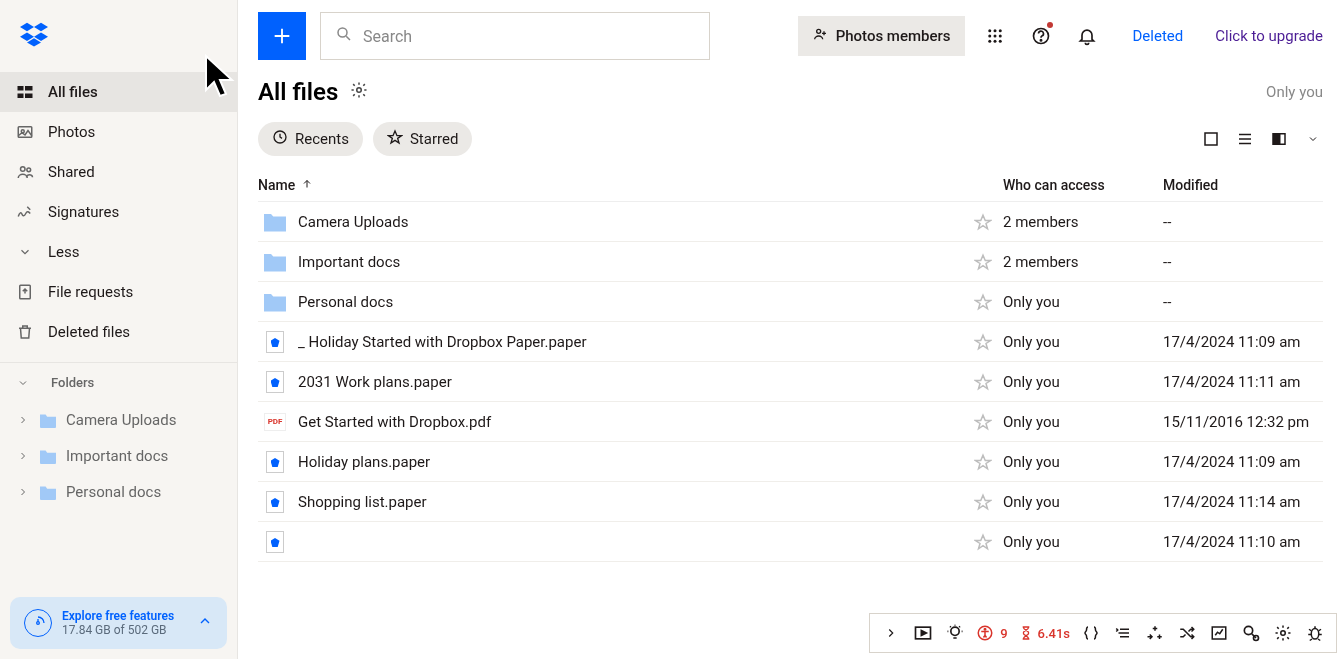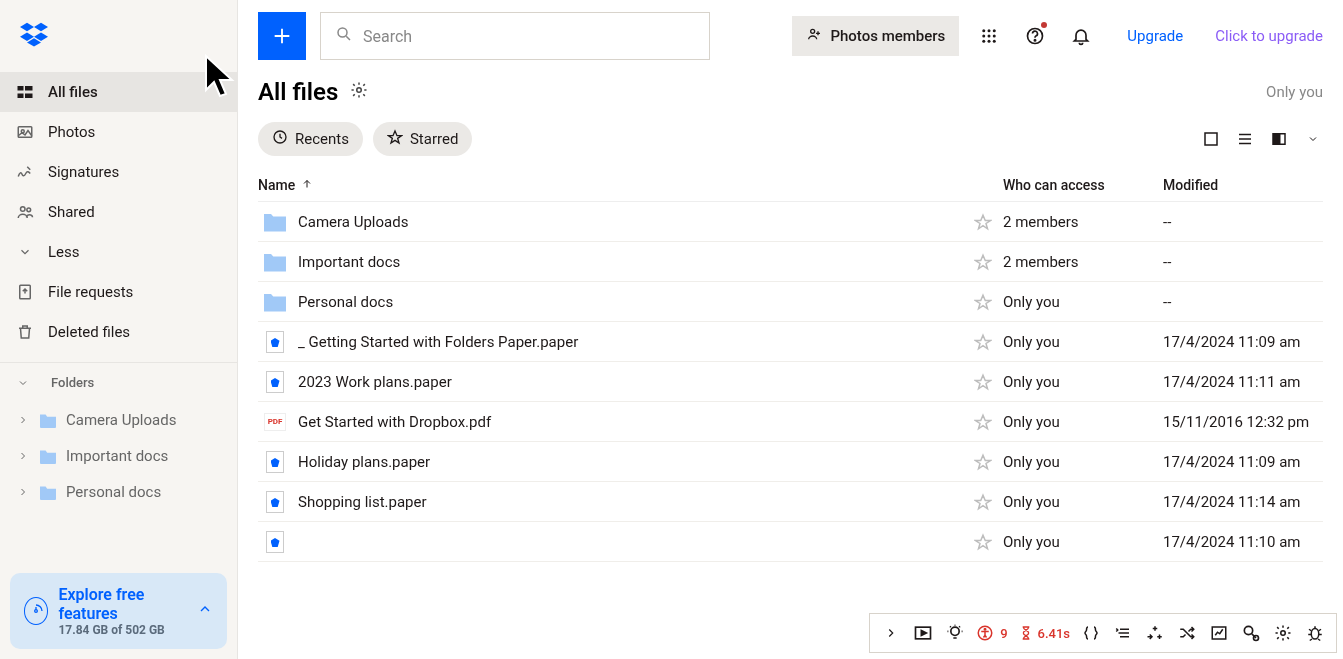--- a/index.html
+++ b/index.html
@@ -14,37 +14,37 @@
 .nav-item.active { background: #e7e5e2; font-weight: 500; }
 .nav-item .nav-icon { width: 18px; height: 18px; color: #666; display: flex; align-items: center; justify-content: center; }
 .nav-item.active .nav-icon { color: #1e1919; }
 .folders-header { display: flex; align-items: center; height: 40px; padding: 0 16px; gap: 21px; color: #666; font-size: 13px; font-weight: 500; border-top: 1px solid #e7e5e2; cursor: pointer; }
 .folder-item { display: flex; align-items: center; height: 36px; padding: 0 16px; gap: 10px; color: #666; font-size: 15px; cursor: pointer; }
 .folder-icon { width: 16px; height: 16px; background: #a1c9f7; border-radius: 1px; clip-path: polygon(0 15%, 35% 15%, 45% 30%, 100% 30%, 100% 100%, 0 100%); }
 .chev { width: 14px; height: 14px; display: inline-flex; align-items: center; justify-content: center; color: #666; }
 .spacer { flex: 1; }
 .promo { margin: 10px; padding: 12px 14px; background: #d8e8f7; border-radius: 10px; display: flex; align-items: center; gap: 10px; cursor: pointer; }
 .promo-icon { width: 28px; height: 28px; border: 1.5px solid #0061fe; border-radius: 50%; display: flex; align-items: center; justify-content: center; color: #0061fe; background: #d8e8f7; }
-.promo-text { font-size: 16px; color: #0061fe; font-weight: 600; }
-.promo-sub { font-size: 12px; color: #5b6b7c; font-weight: 700; }
+.promo-text { font-size: 12px; color: #0061fe; font-weight: 600; }
+.promo-sub { font-size: 12px; color: #5b6b7c; font-weight: 400; }
 .promo-chev { margin-left: auto; color: #0061fe; }
 
 
 .main { flex: 1; display: flex; flex-direction: column; padding: 0; }
 .topbar { height: 72px; display: flex; align-items: center; padding: 0 20px; gap: 14px; }
 .add-btn { width: 48px; height: 48px; background: #0061fe; color: #fff; display: flex; align-items: center; justify-content: center; cursor: pointer; }
 .search { flex: 0 0 390px; height: 48px; border: 1px solid #d8d3cb; display: flex; align-items: center; padding: 10px 14px; gap: 10px; color: #888; }
 .search input { border: none; outline: none; font-size: 16px; color: #1e1919; background: transparent; width: 100%; }
 .search input::placeholder { color: #888; }
 .top-spacer { flex: 1; }
 .invite { height: 40px; background: #ebe9e6; padding: 0 14px; display: flex; align-items: center; gap: 8px; font-size: 15px; font-weight: 500; color: #1e1919; cursor: pointer; border-radius: 0; }
 .icon-btn { width: 32px; height: 32px; display: flex; align-items: center; justify-content: center; cursor: pointer; color: #1e1919; position: relative; }
 .dot-badge { position: absolute; top: 2px; right: 4px; width: 6px; height: 6px; background: #c23934; border-radius: 50%; }
 .upgrade { color: #0061fe; font-size: 15px; margin-left: 16px; cursor: pointer; }
-.upgrade2 { color: #8b5cf6; font-size: 15px; margin-left: 18px; cursor: pointer; }
+.upgrade2 { color: #4c1d95; font-size: 15px; margin-left: 18px; cursor: pointer; }
 
 
 .titlebar { display: flex; align-items: center; padding: 6px 20px 4px 20px; }
 .titlebar h1 { font-size: 24px; font-weight: 600; }
 .gear { margin-left: 12px; cursor: pointer; color: #444; }
 .onlyyou { margin-left: auto; color: #888; font-size: 15px; }
 
 
 .filters { display: flex; align-items: center; padding: 12px 20px; gap: 10px; justify-content: space-between; }
 .chip { background: #ebe9e6; border-radius: 999px; padding: 7px 14px; display: flex; align-items: center; gap: 7px; font-size: 15px; color: #1e1919; cursor: pointer; }
@@ -114,36 +114,36 @@
             <rect x="3" y="5" width="18" height="14" rx="1"></rect>
             <circle cx="9" cy="11" r="2"></circle>
             <path d="M3 17l5-4 4 3 4-6 5 7"></path>
           </svg>
         </span>
       <span>Photos</span>
     </div>
     <div class="nav-item">
       <span class="nav-icon">
           <svg width="18" height="18" viewBox="0 0 24 24" fill="none" stroke="currentColor" stroke-width="2">
-            <path d="M3 18c2-6 4-6 5-3s3 3 5-1 4-2 6 0"></path>
-            <path d="M15 5l4 4"></path>
-          </svg>
-        </span>
-      <span>Signatures</span>
-    </div>
-    <div class="nav-item">
-      <span class="nav-icon">
-          <svg width="18" height="18" viewBox="0 0 24 24" fill="none" stroke="currentColor" stroke-width="2">
             <circle cx="9" cy="8" r="3"></circle>
             <circle cx="17" cy="9" r="2.5"></circle>
             <path d="M3 20c0-3 3-5 6-5s6 2 6 5"></path>
             <path d="M14 19c0-2 2-3.5 4-3.5s4 1.5 4 3.5"></path>
           </svg>
         </span>
       <span>Shared</span>
+    </div>
+    <div class="nav-item">
+      <span class="nav-icon">
+          <svg width="18" height="18" viewBox="0 0 24 24" fill="none" stroke="currentColor" stroke-width="2">
+            <path d="M3 18c2-6 4-6 5-3s3 3 5-1 4-2 6 0"></path>
+            <path d="M15 5l4 4"></path>
+          </svg>
+        </span>
+      <span>Signatures</span>
     </div>
     <div class="nav-item">
       <span class="nav-icon chev">
           <svg width="14" height="14" viewBox="0 0 24 24" fill="none" stroke="currentColor" stroke-width="2">
             <polyline points="6 9 12 15 18 9"></polyline>
           </svg>
         </span>
       <span>Less</span>
     </div>
     <div class="nav-item">
@@ -264,21 +264,21 @@
           <circle cx="12" cy="17" r="0.8" fill="currentColor"></circle>
         </svg>
       <span class="dot-badge"></span>
     </div>
     <div class="icon-btn">
       <svg width="20" height="20" viewBox="0 0 24 24" fill="none" stroke="currentColor" stroke-width="2">
           <path d="M6 16V11a6 6 0 1 1 12 0v5l2 2H4l2-2z"></path>
           <path d="M10 20a2 2 0 0 0 4 0"></path>
         </svg>
     </div>
-    <a class="upgrade">Upgrade</a>
+    <a class="upgrade">Deleted</a>
     <a class="upgrade2">Click to upgrade</a>
   </div>
 
   <div class="titlebar">
     <h1>All files</h1>
     <span class="gear"><svg width="18" height="18" viewBox="0 0 24 24" fill="none" stroke="currentColor" stroke-width="2">
           <circle cx="12" cy="12" r="3"></circle>
           <path d="M12 2v3M12 19v3M4.2 4.2l2.1 2.1M17.7 17.7l2.1 2.1M2 12h3M19 12h3M4.2 19.8l2.1-2.1M17.7 6.3l2.1-2.1"></path>
         </svg></span>
     <span class="onlyyou">Only you</span>
@@ -381,36 +381,36 @@
             </svg>
           </div>
           <div class="access">Only you</div>
           <div class="mod">--</div>
         </div>
         <div class="trow">
           <div class="name">
             <span class="file-icon">
               <span class="fi-paper"></span>
             </span>
-            <span>_ Getting Started with Folders Paper.paper</span>
+            <span>_ Holiday Started with Dropbox Paper.paper</span>
           </div>
           <div class="star">
             <svg width="18" height="18" viewBox="0 0 24 24" fill="none" stroke="currentColor" stroke-width="2">
               <polygon points="12 3 15 10 22 10 16 14 18 21 12 17 6 21 8 14 2 10 9 10"></polygon>
             </svg>
           </div>
           <div class="access">Only you</div>
           <div class="mod">17/4/2024 11:09 am</div>
         </div>
         <div class="trow">
           <div class="name">
             <span class="file-icon">
               <span class="fi-paper"></span>
             </span>
-            <span>2023 Work plans.paper</span>
+            <span>2031 Work plans.paper</span>
           </div>
           <div class="star">
             <svg width="18" height="18" viewBox="0 0 24 24" fill="none" stroke="currentColor" stroke-width="2">
               <polygon points="12 3 15 10 22 10 16 14 18 21 12 17 6 21 8 14 2 10 9 10"></polygon>
             </svg>
           </div>
           <div class="access">Only you</div>
           <div class="mod">17/4/2024 11:11 am</div>
         </div>
         <div class="trow">

